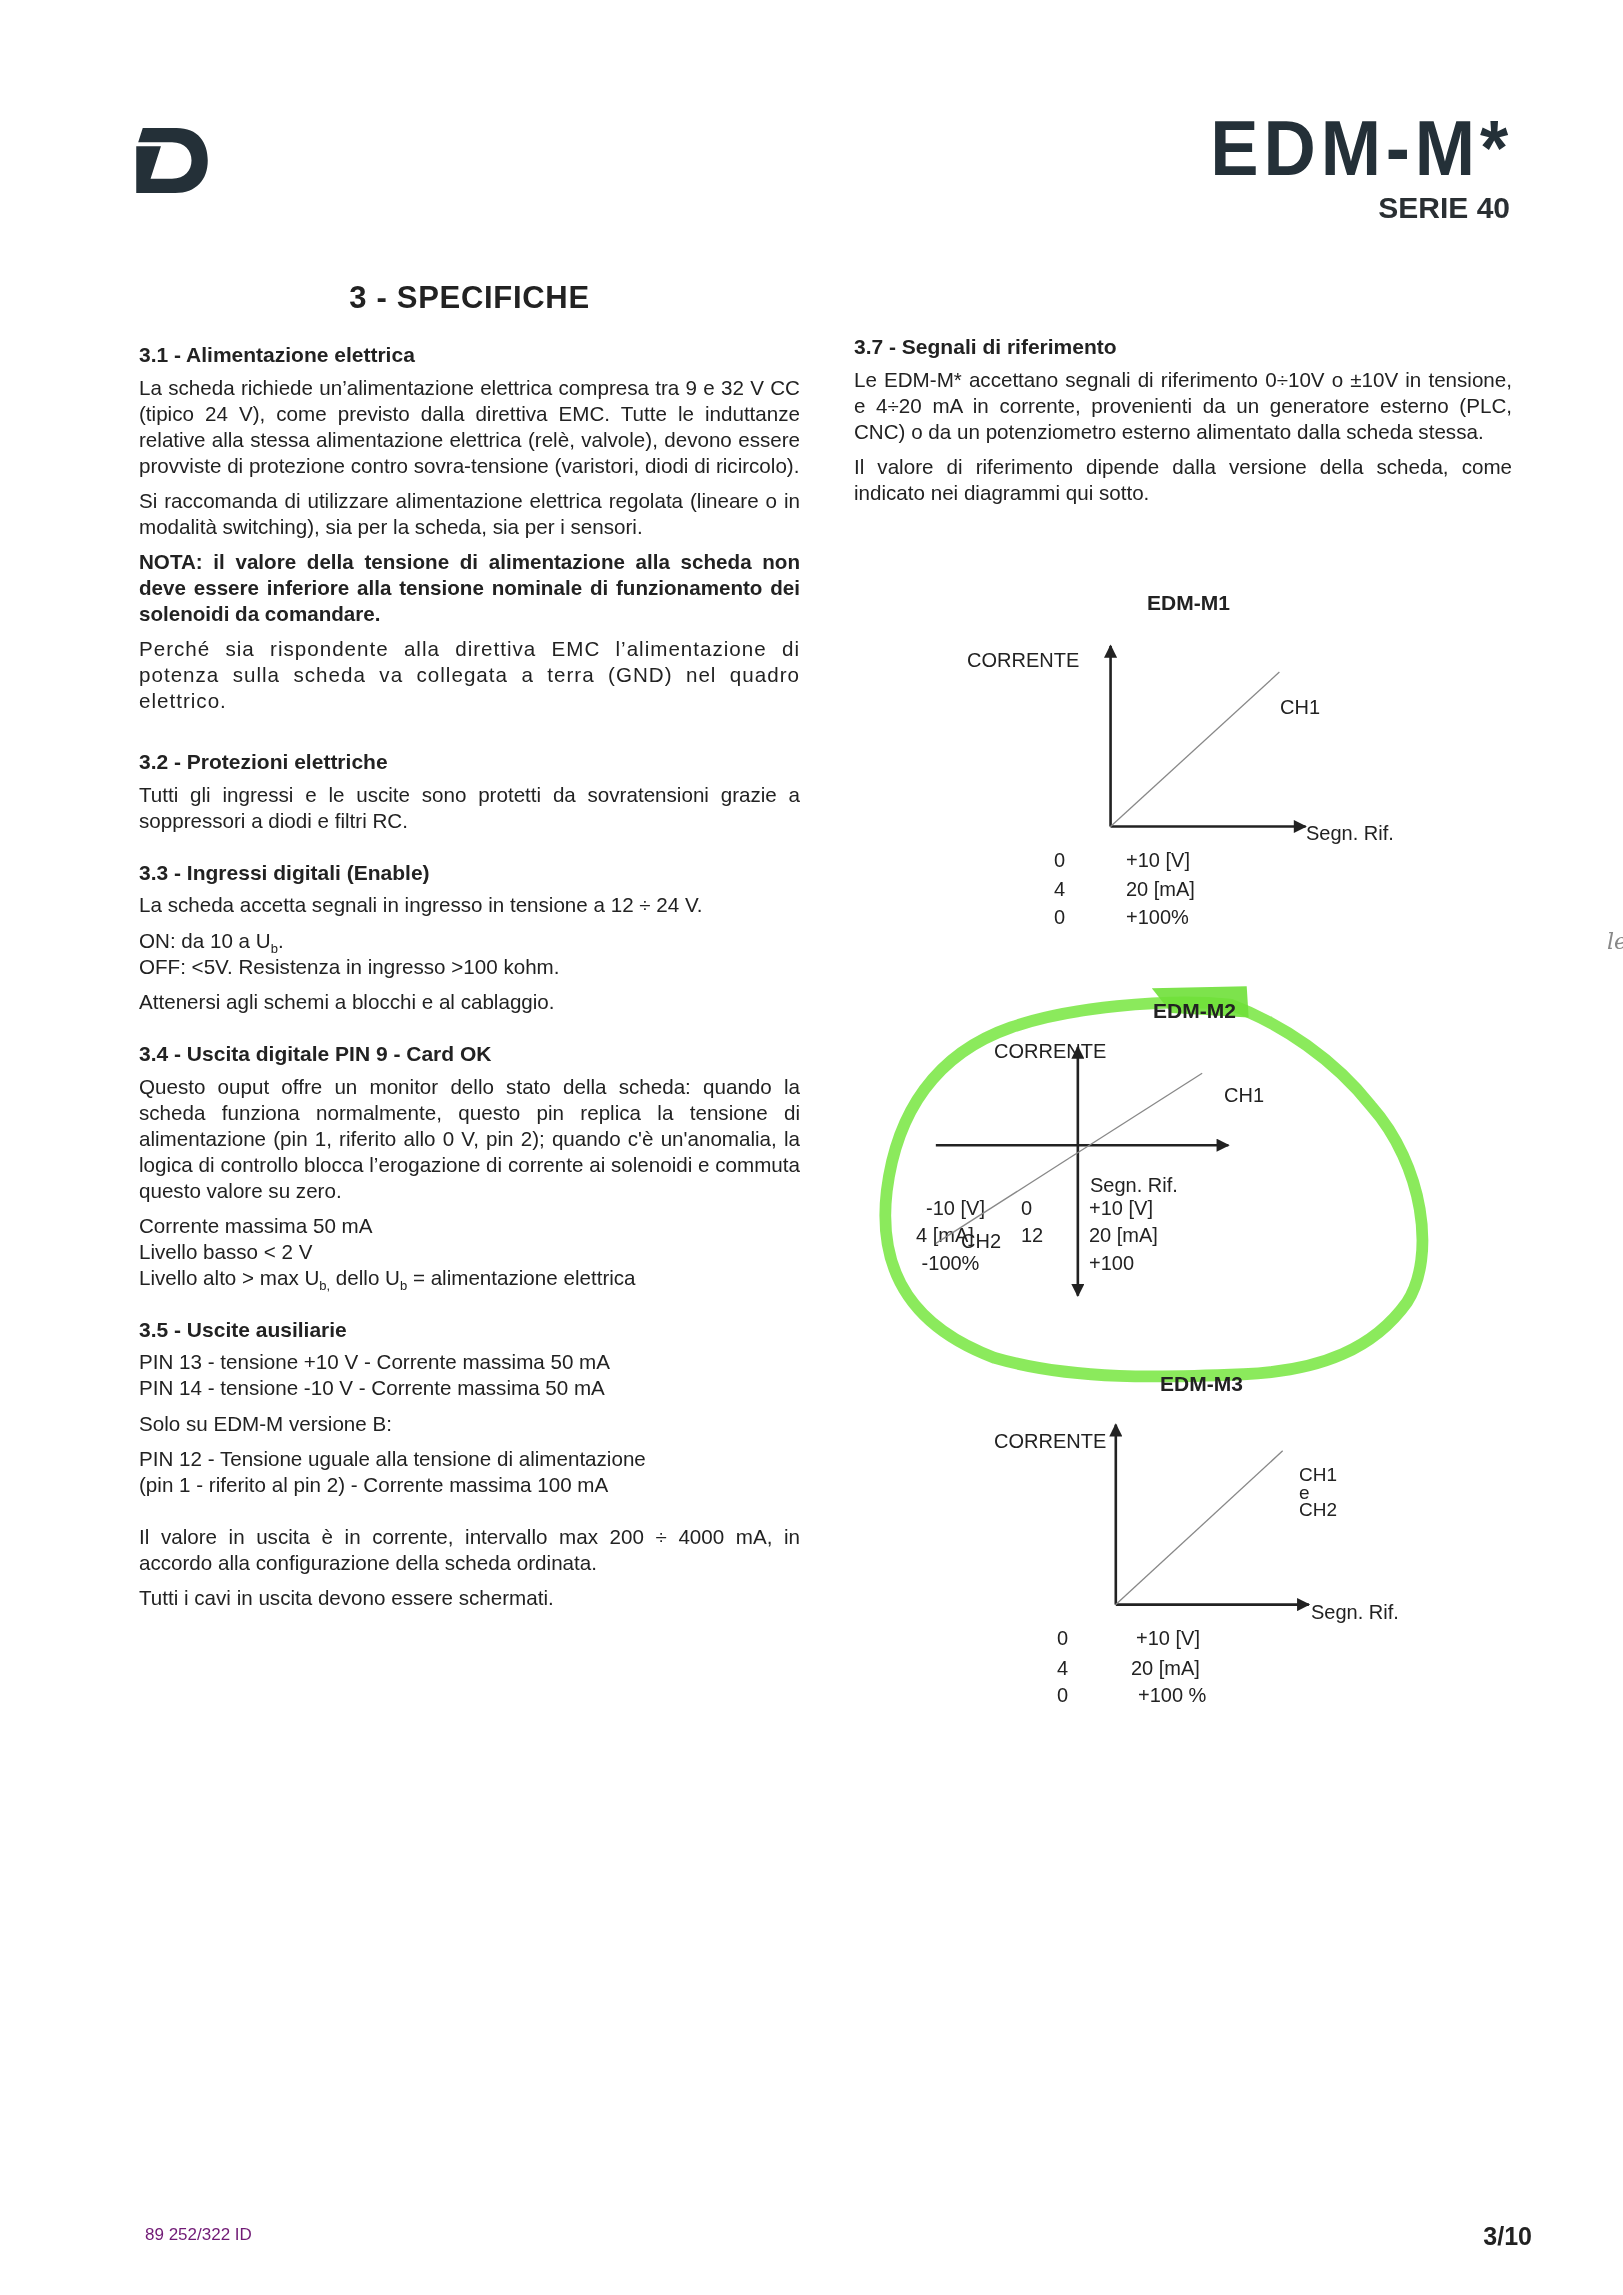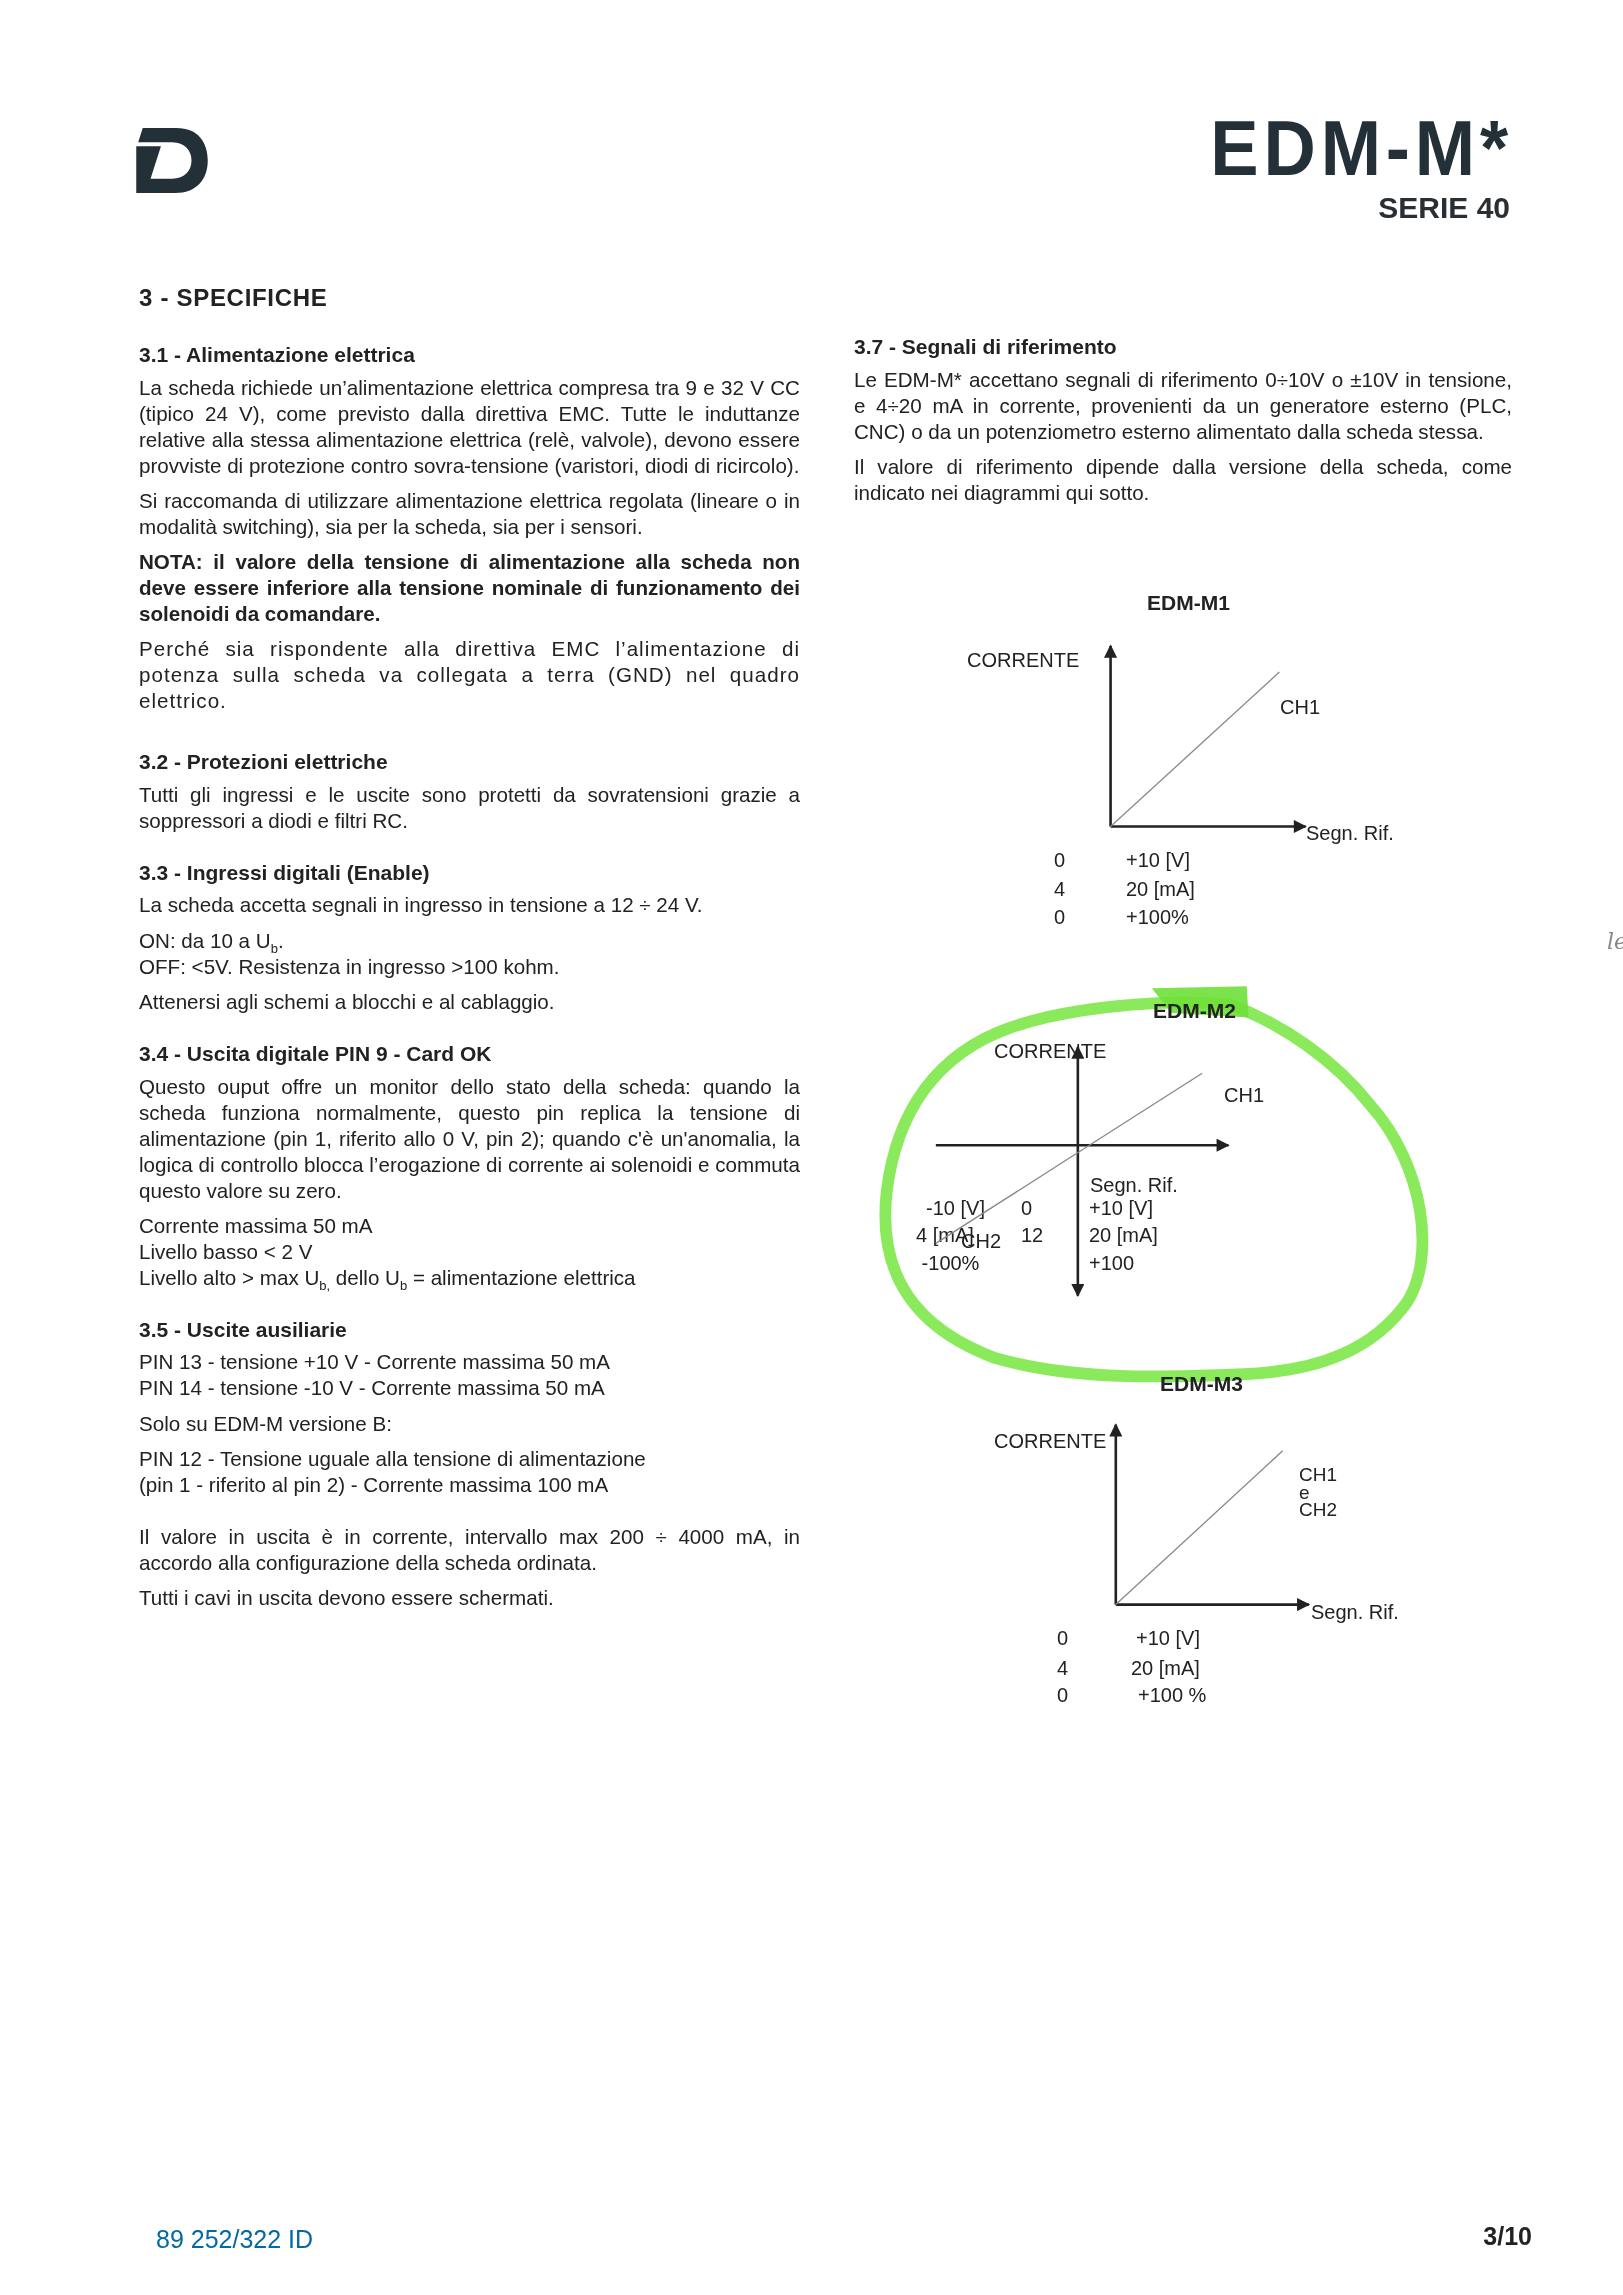--- a/index.html
+++ b/index.html
@@ -16,38 +16,38 @@
     color: #243038; line-height: 1; transform: scaleX(0.94); transform-origin: right top;
   }
   #product-series {
     right: 113px; top: 193px; font-size: 30px; font-weight: bold; color: #2a2f33; line-height: 1; text-align: right;
   }
 
   
   .col { position: absolute; font-size: 20.6px; line-height: 26px; color: #222; }
   #left-col { left: 139px; top: 285px; width: 661px; }
   #right-col { left: 854px; top: 334px; width: 658px; }
-  .section-title { font-size: 24px; font-weight: bold; letter-spacing: 0.7px; margin: 0 0 31px 0; }
+  .section-title { font-size: 31px; font-weight: bold; letter-spacing: 0.7px; margin: 0 0 31px 0; text-align: center; }
   .sub-title { font-weight: bold; font-size: 21px; margin: 0 0 6.5px 0; }
   p { margin: 0 0 9.2px 0; text-align: justify; }
   .bold { font-weight: bold; }
   .gap { height: 26px; }
   .gap-sm { height: 17px; }
   .line { display: block; }
   sub { font-size: 13px; line-height: 0; }
   .spaced { letter-spacing: 1px; }
 
   
   .diag-label { position: absolute; font-size: 20px; color: #222; white-space: nowrap; line-height: 1; }
   .diag-title { position: absolute; font-size: 21px; font-weight: bold; color: #222; line-height: 1; }
   svg.diagram { position: absolute; left: 0; top: 0; overflow: visible; }
   #highlight-svg { position: absolute; left: 0; top: 0; }
 
   
-  #footer-code { left: 156px; top: 2225px; font-size: 25px; color: #0369a1; }
+  #footer-code { left: 145px; top: 2225px; font-size: 17px; color: #701a75; }
   #footer-page { right: 91px; top: 2222px; font-size: 25px; font-weight: bold; color: #222; }
   #margin-scribble { left: 1607px; top: 929px; font-size: 22px; color: #888; font-family: "DejaVu Serif", serif; font-style: italic; }
 </style>
 </head>
 <body>
 
 <svg id="logo" class="abs" viewBox="0 0 110 100" width="72" height="65">
   <path d="M10,0 L62,0 C95,0 110,22 110,50 C110,80 92,100 60,100 L0,100 L0,28 L38,28 L22,78 L55,78 C75,78 85,65 85,50 C85,35 75,22 55,22 L3,22 Z" fill="#243038"></path>
 </svg>
 <div id="product-title" class="abs">EDM-M*</div>

